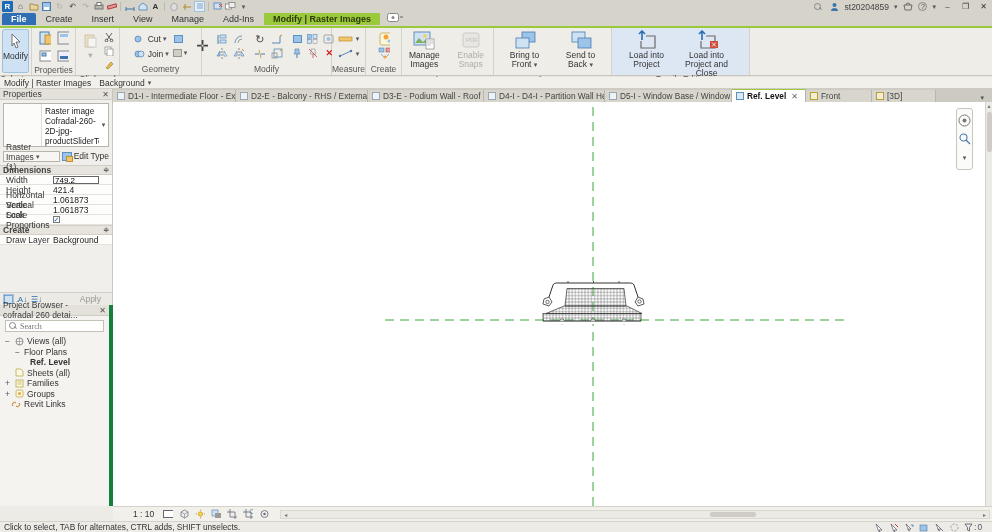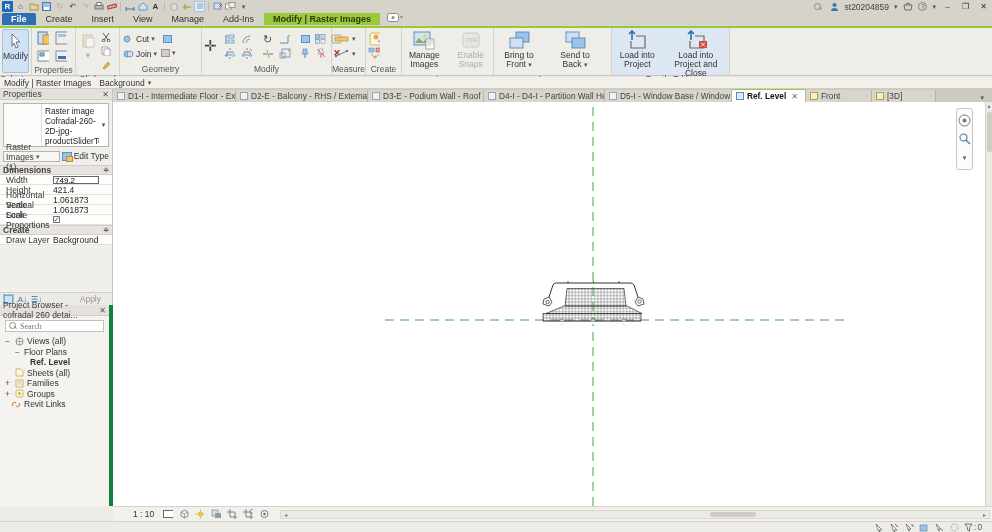--- a/index.html
+++ b/index.html
@@ -21,21 +21,21 @@
 
 .ribbon-tabs{position:absolute;left:0;top:13px;width:992px;height:13px;background:#d6d3cb;display:flex;align-items:flex-start;gap:1px;padding-left:2px}
 .rtab{padding:1px 9px;font-size:9px;color:#333}
 .rtab.file{background:#2f6eb5;color:#fff;border-radius:2px 2px 0 0;font-weight:bold}
 .rtab.ctx{background:#9aca3c;color:#2e3a0c;font-weight:bold}
 .rtab-extra{padding:0 6px;color:#555}
 
 
 .ribbon{position:absolute;left:0;top:26px;width:992px;height:50px;background:#eeede8;border-top:2px solid #9aca3c;border-bottom:1px solid #c9c6bf;display:flex}
 .panel{position:relative;height:100%;border-right:1px solid #d5d2cb;display:flex;flex-direction:column}
-.panel-body{flex:1;display:flex;align-items:center;gap:2px;padding:1px 2px}
+.panel-body{flex:1;display:flex;align-items:center;justify-content:center;gap:2px;padding:1px 2px}
 .panel-label{height:11px;text-align:center;font-size:8.5px;color:#555;line-height:11px;white-space:nowrap}
 .panel.family{background:#dde7f4}
 .bigbtn{display:flex;flex-direction:column;align-items:center;justify-content:flex-start;width:46px;height:44px;padding-top:1px;border-radius:2px}
 .bigbtn .blabel{font-size:8.5px;line-height:9px;text-align:center;color:#333;margin-top:1px}
 .bigbtn.sel{background:#cfe2f3;border:1px solid #9fc2e0}
 .bigbtn.disabled .blabel{color:#b0ada6}
 .icon24{width:22px;height:20px;display:flex;align-items:center;justify-content:center}
 .smallrow{display:flex;flex-direction:column;gap:2px;justify-content:center}
 .sbtn{display:flex;align-items:center;gap:2px;font-size:8.5px;color:#333;height:13px}
 .si{width:12px;height:12px;display:inline-flex;align-items:center;justify-content:center}
@@ -539,21 +539,21 @@
                 <rect x="2" y="2" width="13" height="10" fill="#cfe2f3" stroke="#4a7dae" stroke-width="0.8"></rect>
                 <rect x="8" y="8" width="13" height="10" fill="#9cc3e8" stroke="#4a7dae" stroke-width="0.8"></rect>
               </svg>
             </span>
           <span class="blabel"><span>Send to</span> <span>Back</span> <span class="dd">▾</span></span>
         </div>
       </div>
       <div class="panel-label">Arrange</div>
     </div>
 
-    <div class="panel family" style="width:118px">
+    <div class="panel family" style="width:138px">
       <div class="panel-body" style="gap:4px">
         <div class="bigbtn" style="width:48px">
           <span class="icon24">
               <svg width="22" height="20">
                 <path d="M6 1v9M3 4l3-3 3 3" fill="none" stroke="#2c6fb0" stroke-width="1.6"></path>
                 <path d="M10 6h9v12H5v-7" fill="none" stroke="#6b6b6b" stroke-width="1.2"></path>
               </svg>
             </span>
           <span class="blabel"><span>Load into</span><br><span>Project</span></span>
         </div>
@@ -863,20 +863,21 @@
         </svg>
       </span>
     <div class="hscroll">
       <span class="arr">◂</span>
       <span class="hthumb"></span>
       <span class="arr" style="margin-left:auto">▸</span>
     </div>
   </div>
 
   <div class="statusbar">
+    <span>Click to select, TAB for alternates, CTRL adds, SHIFT unselects.</span>
     <div class="sb-right">
       <span class="sbi">
           <svg width="10" height="9">
             <path d="M2 1l6 6-3 0 1 2-1.5-1-1-3z" fill="#fff" stroke="#556" stroke-width="0.7"></path>
           </svg>
         </span>
       <span class="sbi red">
           <svg width="10" height="9">
             <path d="M2 1l6 6-3 0 1 2-1.5-1-1-3z" fill="#fff" stroke="#556" stroke-width="0.7"></path>
             <path d="M6 1l3 3" stroke="#c33" stroke-width="1"></path>

